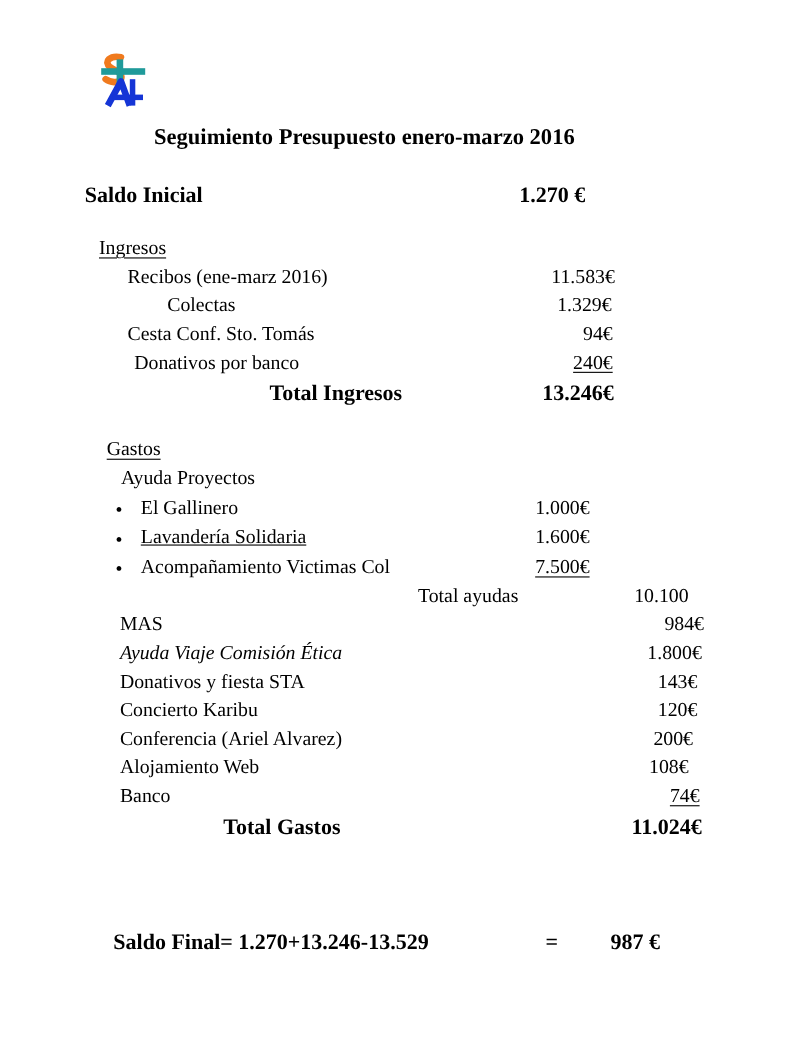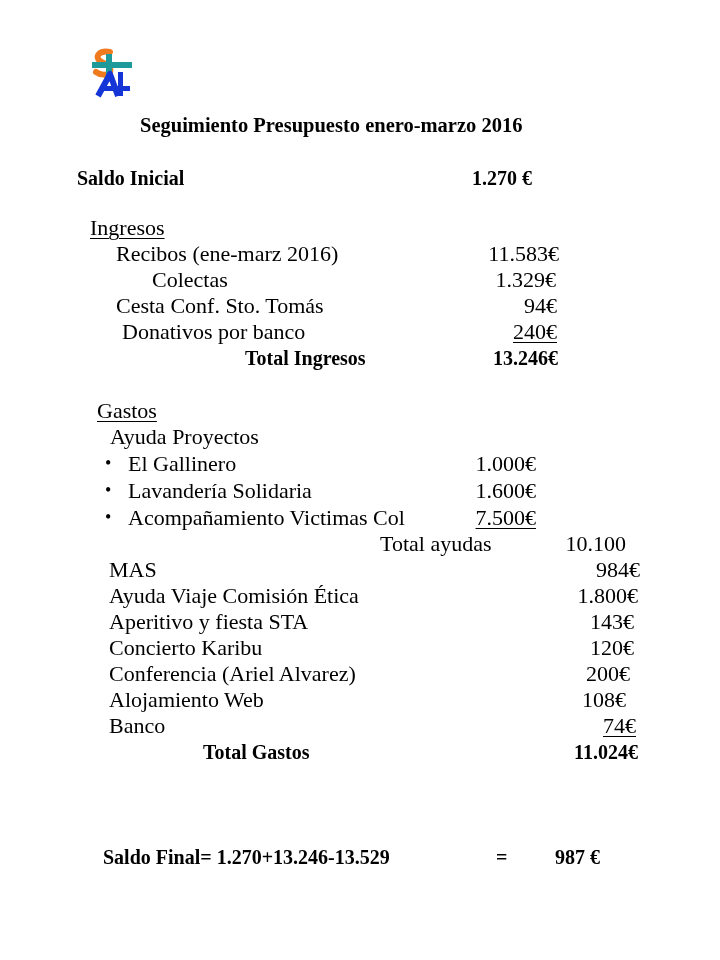--- a/index.html
+++ b/index.html
@@ -1,21 +1,21 @@
 <!DOCTYPE html>
 <html><head>
   <meta charset="utf-8">
   <style>
     html, body { margin: 0; padding: 0; background: #ffffff; }
     body { width: 720px; height: 960px; position: relative; overflow: hidden; font-family: "Liberation Serif", "DejaVu Serif", serif; color: #000; }
     .abs { position: absolute; white-space: nowrap; }
     .logo { left: 88px; top: 48px; width: 54px; height: 54px; }
     .title { left: 140px; top: 114px; font-size: 20.5px; font-weight: bold; }
     .bold19 { font-size: 20px; font-weight: bold; }
-    .reg { font-size: 22px; }
+    .reg { font-size: 18px; }
     .ul { text-decoration: underline; text-underline-offset: 3px; text-decoration-thickness: 1px; }
     .num { text-align: right; }
     .bullet { font-size: 18px; }
   </style>
 </head>
 <body>
 
 <div class="abs logo">
   <svg width="54" height="54" viewBox="0 0 54 54">
     <path d="M22 4 C12 2 6 8 12 13 C18 17 24 18 22 24 C20 28 12 27 8 24" fill="none" stroke="#f07a1e" stroke-width="6" stroke-linecap="round"></path>
@@ -50,37 +50,37 @@
 <div class="abs bold19 num" style="right:162px; top:347px;">13.246€</div>
 
 <div class="abs reg ul" style="left:97px; top:398px;">Gastos</div>
 <div class="abs reg" style="left:110px; top:424px;">Ayuda Proyectos</div>
 
 <div class="abs bullet" style="left:105px; top:453px;">•</div>
 <div class="abs reg" style="left:128px; top:451px;">El Gallinero</div>
 <div class="abs reg num" style="right:184px; top:451px;">1.000€</div>
 
 <div class="abs bullet" style="left:105px; top:480px;">•</div>
-<div class="abs reg" style="left:128px; top:478px;">Lavandería Solidaria</div>
+<div class="abs reg" style="left:128px; top:478px;text-decoration:underline;">Lavandería Solidaria</div>
 <div class="abs reg num" style="right:184px; top:478px;">1.600€</div>
 
 <div class="abs bullet" style="left:105px; top:507px;">•</div>
 <div class="abs reg" style="left:128px; top:505px;">Acompañamiento Victimas Col</div>
 <div class="abs reg num ul" style="right:184px; top:505px;">7.500€</div>
 
 <div class="abs reg" style="left:380px; top:531px;">Total ayudas</div>
 <div class="abs reg num" style="right:94px; top:531px;">10.100</div>
 
 <div class="abs reg" style="left:109px; top:557px;">MAS</div>
 <div class="abs reg num" style="right:80px; top:557px;">984€</div>
 
-<div class="abs reg" style="left:109px; top:583px;">Ayuda Viaje Comisión Ética</div>
+<div class="abs reg" style="left:109px; top:583px;font-style:italic;">Ayuda Viaje Comisión Ética</div>
 <div class="abs reg num" style="right:82px; top:583px;text-align:right;">1.800€</div>
 
-<div class="abs reg" style="left:109px; top:609px;">Aperitivo y fiesta STA</div>
+<div class="abs reg" style="left:109px; top:609px;">Donativos y fiesta STA</div>
 <div class="abs reg num" style="right:86px; top:609px;text-align:right;">143€</div>
 
 <div class="abs reg" style="left:109px; top:635px;">Concierto Karibu</div>
 <div class="abs reg num" style="right:86px; top:635px;">120€</div>
 
 <div class="abs reg" style="left:109px; top:661px;">Conferencia (Ariel Alvarez)</div>
 <div class="abs reg num" style="right:90px; top:661px;">200€</div>
 
 <div class="abs reg" style="left:109px; top:687px;">Alojamiento Web</div>
 <div class="abs reg num" style="right:94px; top:687px;">108€</div>

